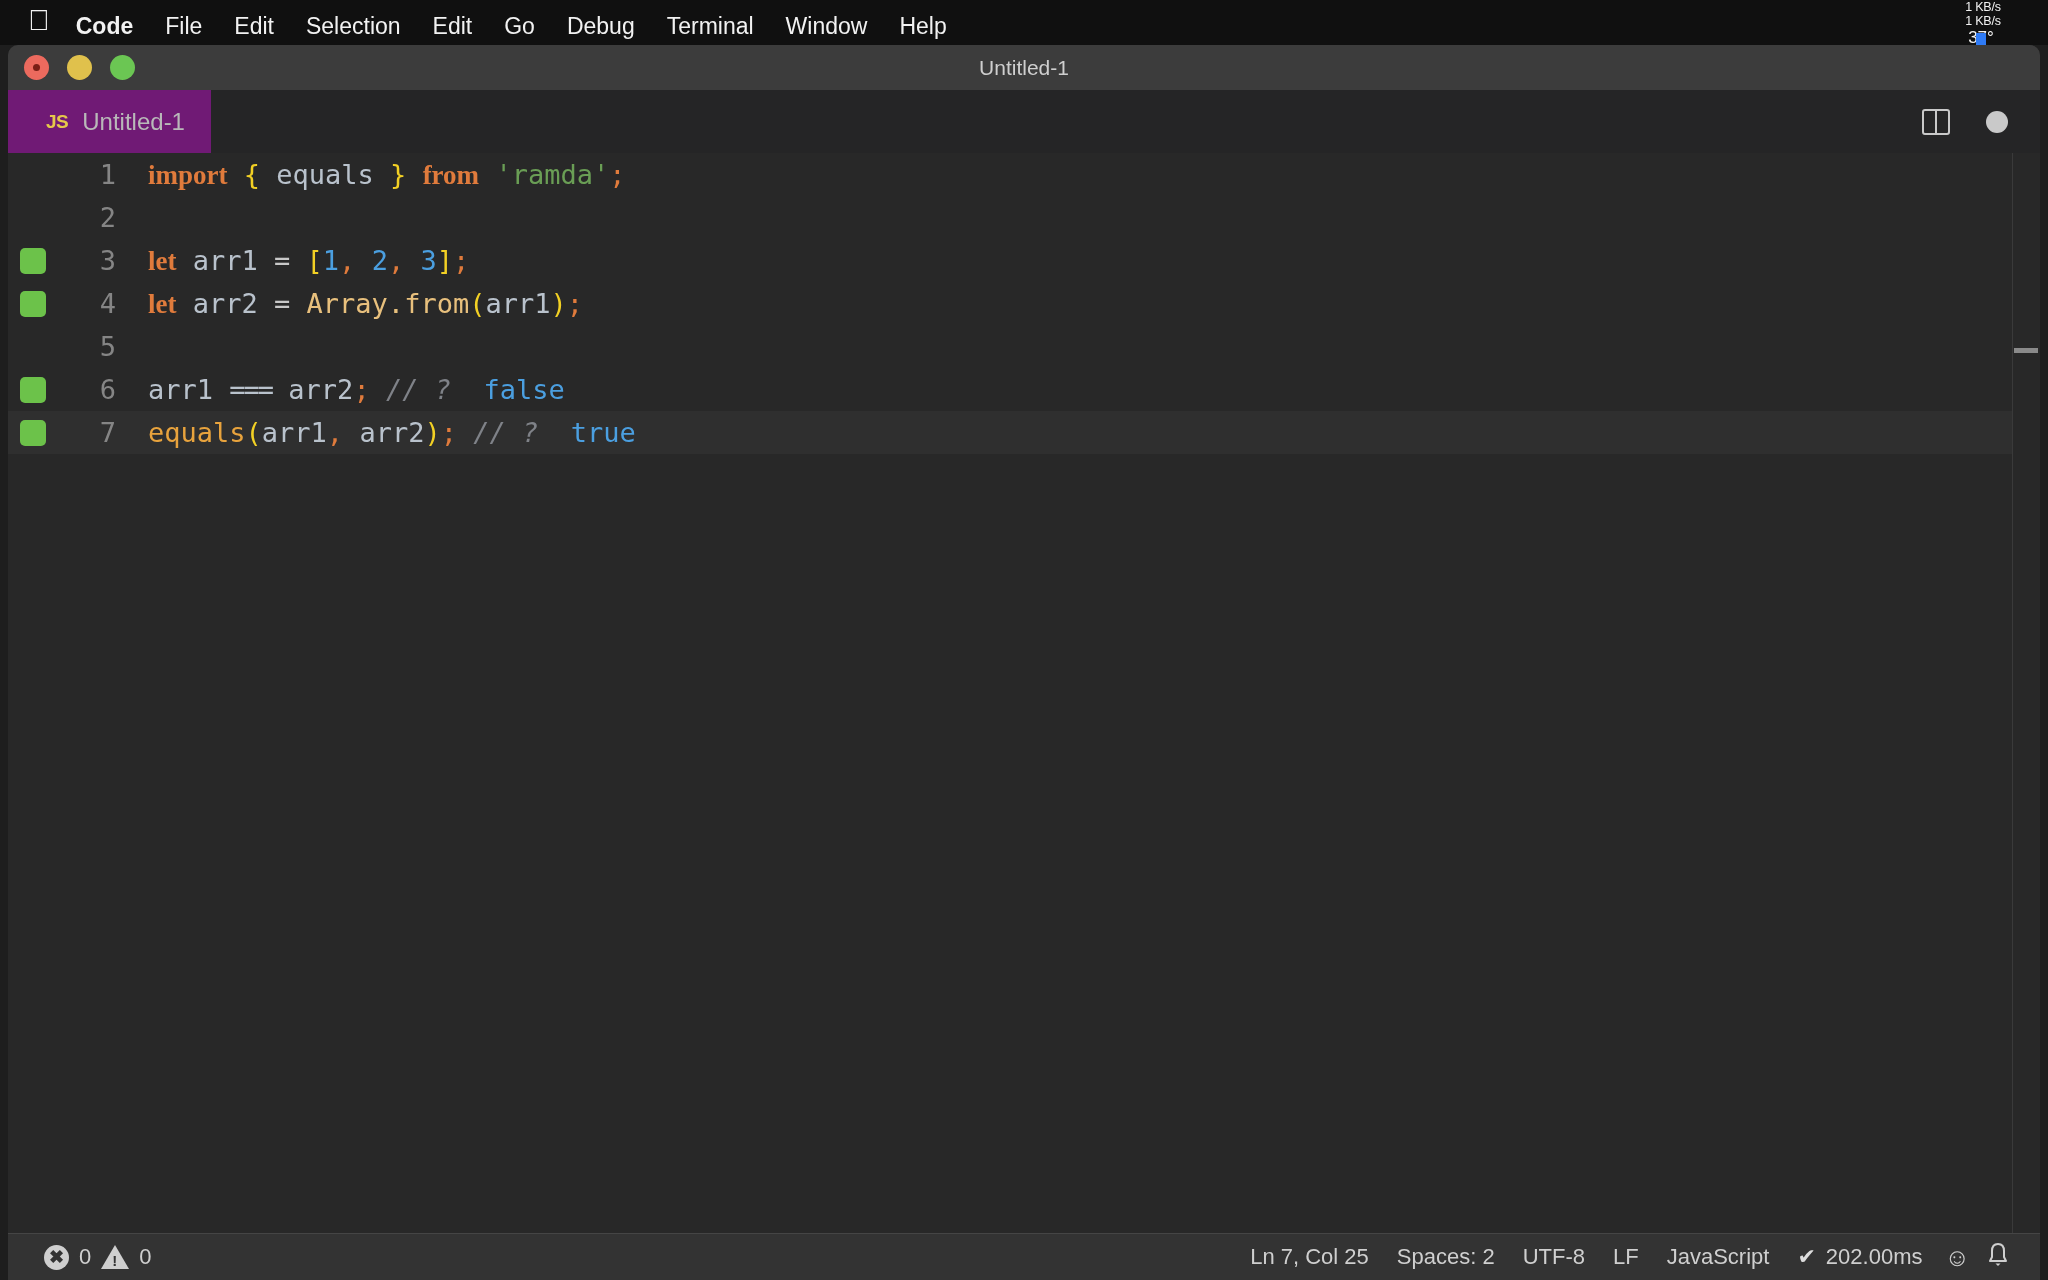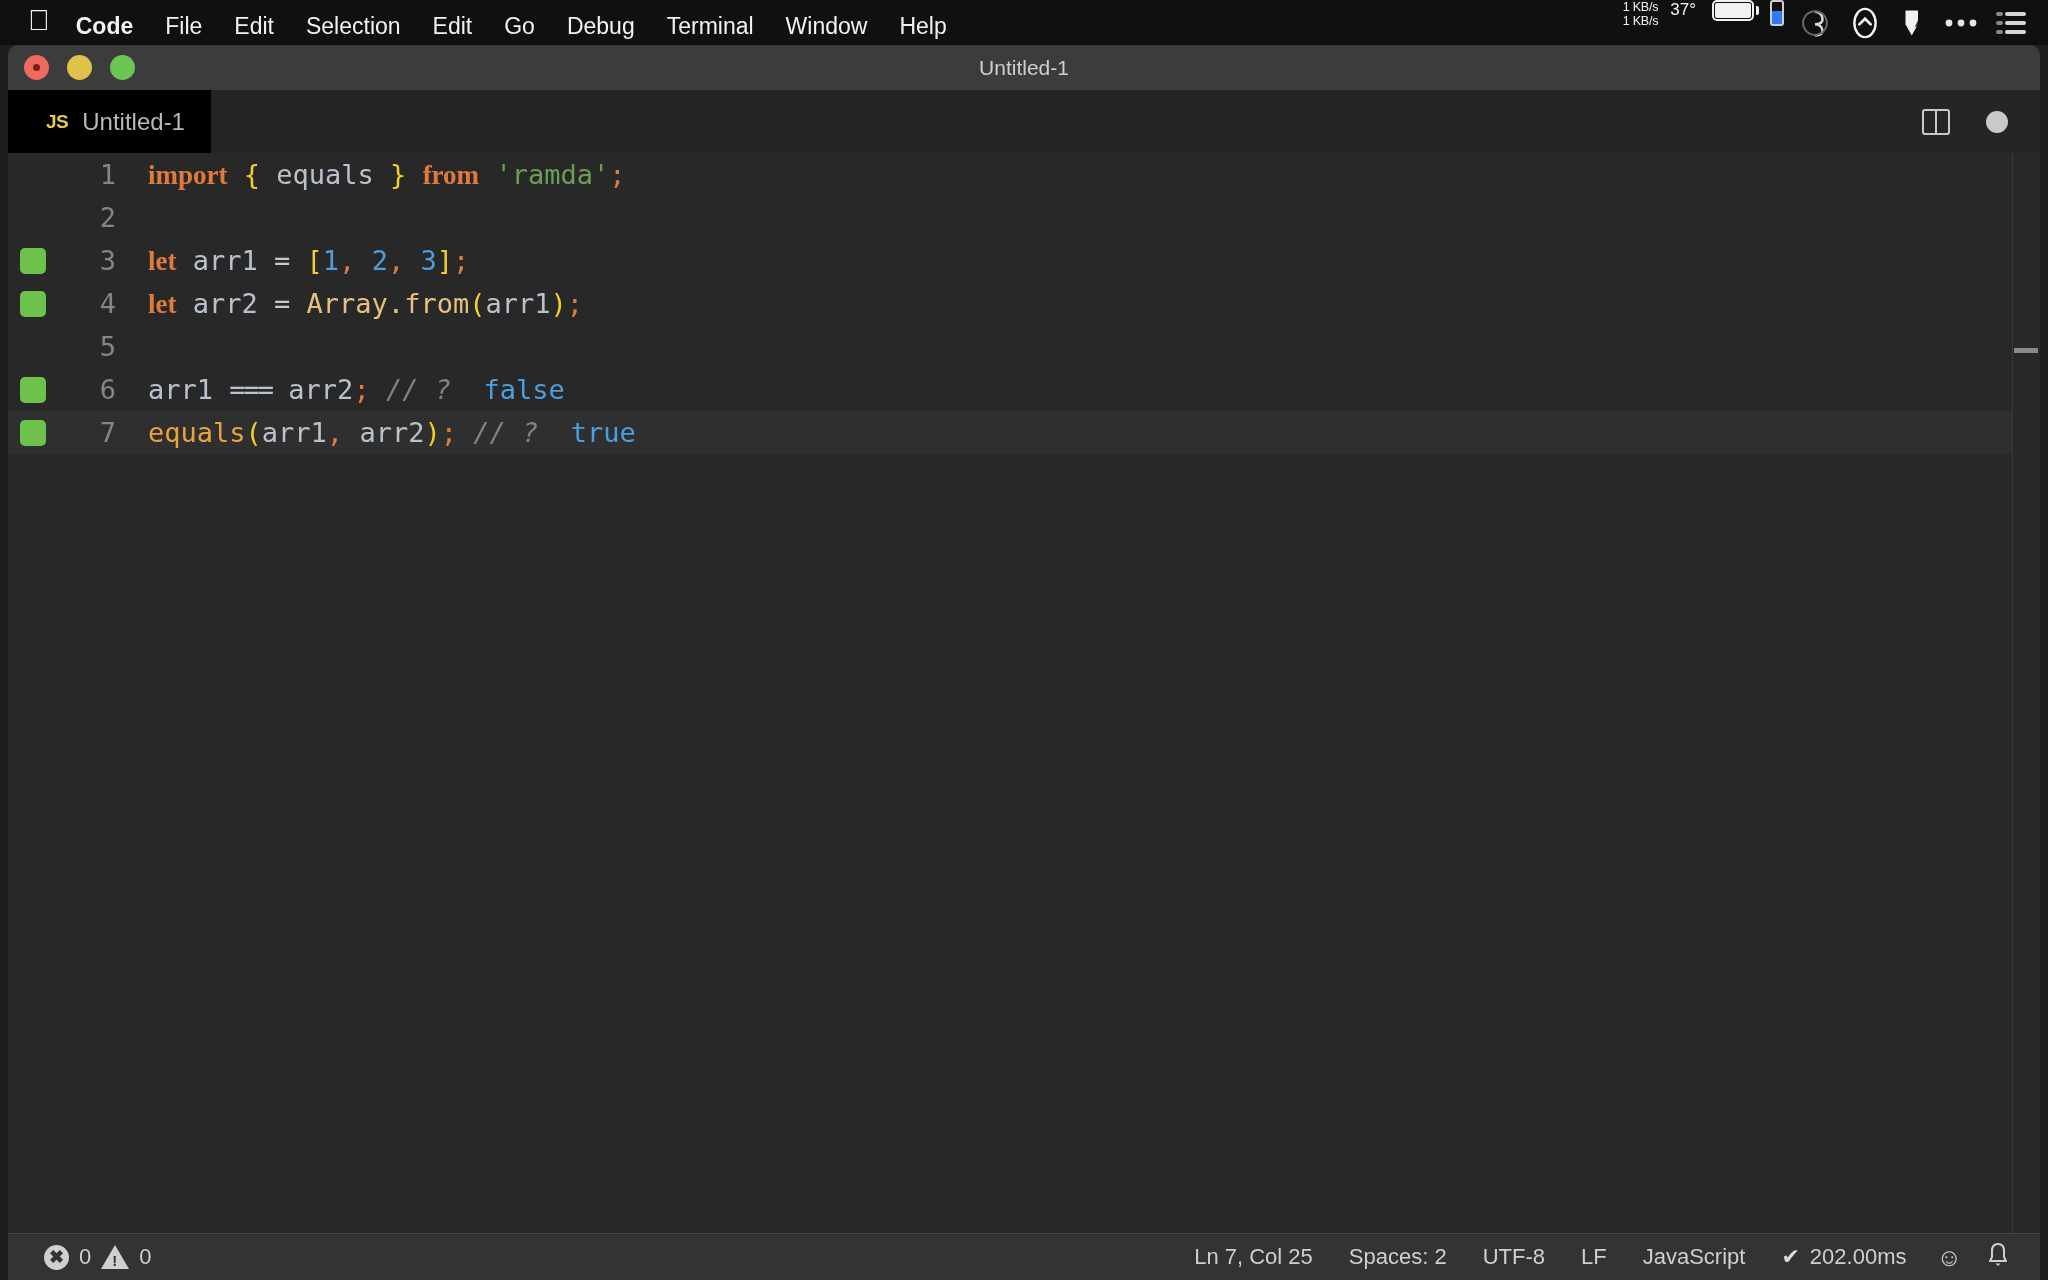--- a/index.html
+++ b/index.html
@@ -16,22 +16,23 @@
     background:#101010; display:flex; align-items:center;
     color:#f2f2f2; font-size:23px;
   }
   #menubar .apple {
     margin-left:28px; margin-right:26px; font-size:29px; line-height:1;
     position:relative; top:-2px;
   }
   #menubar .mi { margin-right:32px; white-space:nowrap;margin-top:8px; }
   #menubar .mi.bold { font-weight:bold; }
   #mb-right {
-    margin-left:auto; display:flex; height:45px;
-    padding-right:22px;
+    margin-left:auto; display:flex; align-items:center; height:45px;
+    padding-right:30px;
+    flex-direction:column;
   }
   .net-speed {
     font-size:12.5px; line-height:14px; text-align:right;
     margin-right:12px; letter-spacing:-0.2px;
   }
   .temp { font-size:17px; margin-right:16px; }
   
   .battery { width:42px; height:21px; position:relative; margin-right:16px; }
   .battery .shell {
     position:absolute; inset:0; border:2.4px solid #f2f2f2; border-radius:5px;
@@ -78,21 +79,21 @@
     color:#cfcfcf; font-size:21px; pointer-events:none;
   }
 
   
   #tabbar {
     position:absolute; left:0; top:45px; width:100%; height:63px;
     background:#252526; display:flex; align-items:center;
   }
   #tab {
     height:63px; display:flex; align-items:center; padding:0 26px 0 38px;
-    background:#000000; gap:14px;
+    background:#701a75; gap:14px;
   }
   .js-badge {
     color:#e5c84a; font-weight:bold; font-size:19px; letter-spacing:-0.5px;
   }
   #tab-label { color:#b9b9b9; font-size:24px; }
   #tab-actions {
     margin-left:auto; display:flex; align-items:center; gap:36px;
     padding-right:32px;
   }
   .split-ico { width:28px; height:26px; border:2.4px solid #c9c9c9; border-radius:3px; position:relative; }
@@ -145,21 +146,21 @@
   #ruler .mark { position:absolute; right:2px; width:24px; height:5px; background:#8a8a8a; }
 
   
   #statusbar {
     position:absolute; left:0; bottom:0; width:100%; height:47px;
     background:#333333; border-top:1px solid #454545;
     display:flex; align-items:center; color:#cfcfcf; font-size:22px;
   }
   #sb-left { display:flex; align-items:center; gap:12px; margin-left:30px; }
   .sb-item { display:flex; align-items:center; gap:10px; padding:0 6px; white-space:nowrap; }
-  #sb-right { margin-left:auto; display:flex; align-items:center; gap:24px; padding-right:30px; }
+  #sb-right { margin-left:auto; display:flex; align-items:center; gap:16px; padding-right:30px; }
   .err-ico { width:25px; height:25px; border-radius:50%; background:#cfcfcf;
              color:#333; font-size:18px; font-weight:bold;
              display:flex; align-items:center; justify-content:center; }
   .warn-ico { width:0; height:0; position:relative;
               border-left:14px solid transparent; border-right:14px solid transparent;
               border-bottom:24px solid #cfcfcf; }
   .warn-ico::after { content:'!'; position:absolute; left:-3px; top:7px; color:#333;
                      font-size:15px; font-weight:bold; }
   .check { color:#dcdcdc; font-size:22px; }
   .smiley { font-size:25px; line-height:1; }

